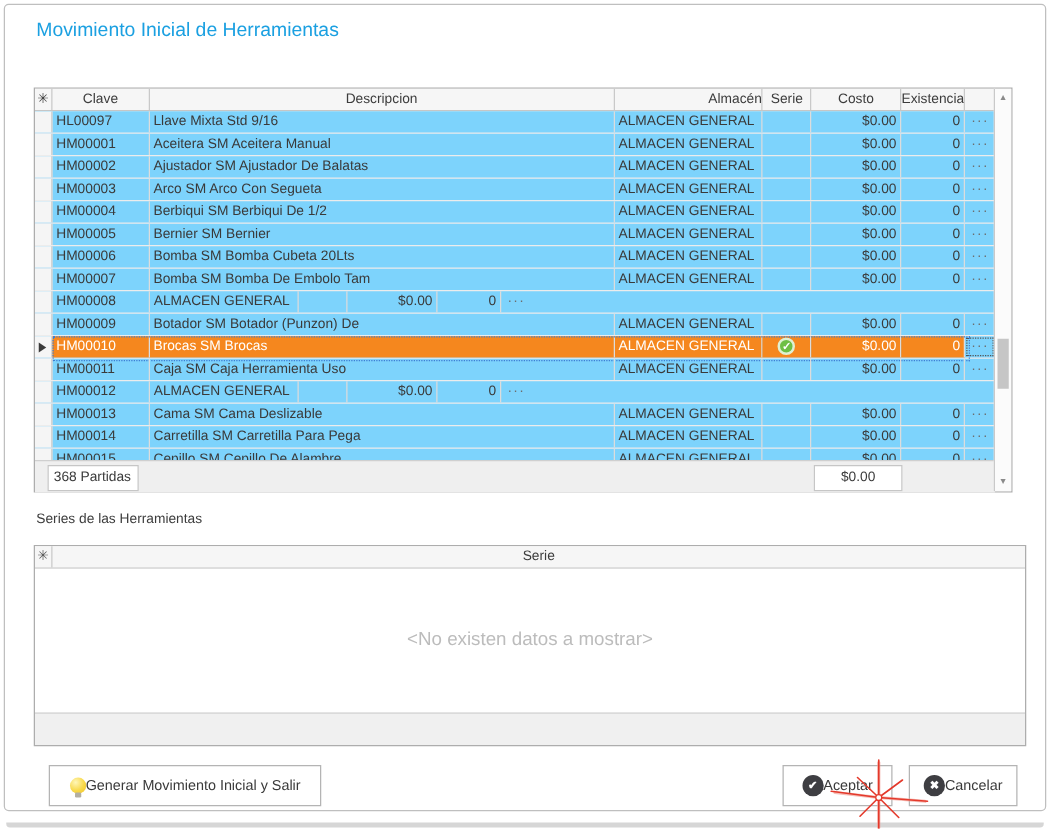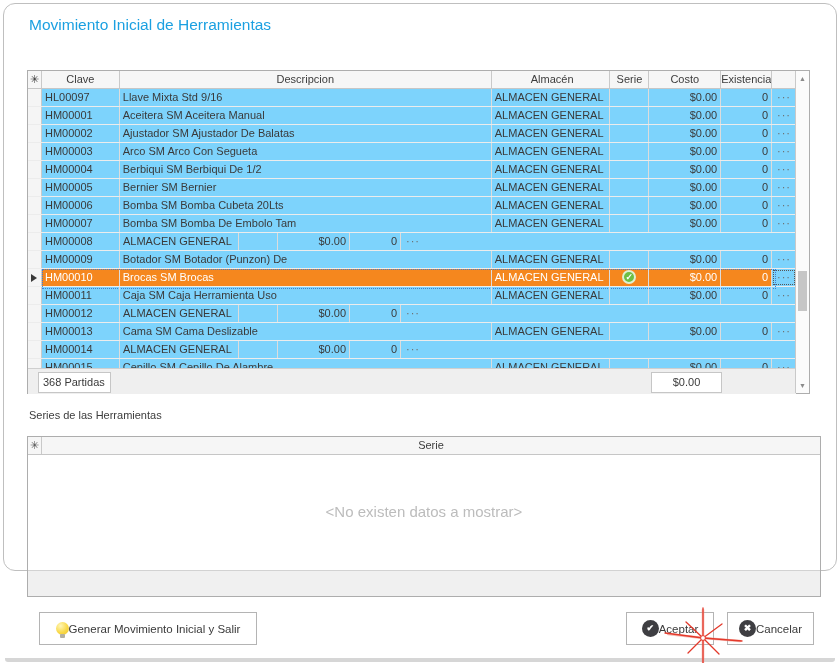--- a/index.html
+++ b/index.html
@@ -1,35 +1,35 @@
 <!DOCTYPE html>
 <html><head>
 <meta charset="utf-8">
 <style>
   * { margin:0; padding:0; box-sizing:border-box; }
   html,body { width:840px; height:663px; background:#ffffff; overflow:hidden;
     font-family:"Liberation Sans", sans-serif; }
   .stage { position:relative; width:840px; height:663px; }
 
-  .dialog { position:absolute; left:3px; top:3px; width:834px; height:568px;
-    background:#ffffff; border:1px solid #bfbfbf; border-radius:12px; }
+  .dialog { position:absolute; left:3px; top:3px; width:834px; height:646px;
+    background:#ffffff; border:1px solid #bfbfbf; border-radius:4px; }
   .shadow-strip { position:absolute; left:5px; right:5px; top:658px; height:4px;
     background:#d6d6d6; border-radius:0 0 3px 3px; }
 
   .title { position:absolute; left:25px; top:12px; font-size:15.5px; color:#1ba0e1; }
 
   
   .grid { position:absolute; left:23px; top:66px; width:783px; height:324px;
     border:1px solid #adadad; background:#fff; font-size:11px; color:#3a3a3a; }
   .grid-inner { position:absolute; left:0; top:0; width:768px; height:100%; }
 
   .hdr-row { display:flex; height:18px; background:#f6f6f6; border-bottom:1px solid #c6c6c6; }
   .hdr-cell { border-right:1px solid #c9c9c9; color:#3c3c3c; line-height:17px;
     text-align:center; overflow:hidden; white-space:nowrap; }
-  .hdr-cell.al-left { text-align:center; padding-left:3px; }
+  .hdr-cell.al-left { text-align:right; padding-left:3px; }
 
   .w-ind{width:14px} .w-clave{width:78px} .w-desc{width:373px} .w-alm{width:119px}
   .w-serie{width:39px} .w-costo{width:72px} .w-exist{width:51px} .w-dots{width:24px; border-right:none;}
 
   .rows-viewport { position:absolute; top:18px; left:0; width:768px; height:279px; overflow:hidden; background:#7dd3fc; }
   .row { display:flex; height:18px; border-bottom:1px solid #ececec; position:relative; }
   .cell { border-right:1px solid #dcdcdc; line-height:17px; padding:0 3px;
     overflow:hidden; white-space:nowrap; }
   .cell.num { text-align:right; }
   .cell.ctr { text-align:center; padding:0; }
@@ -255,20 +255,21 @@
     <div class="cell hl w-desc">Cama SM Cama Deslizable</div>
     <div class="cell hl w-alm">ALMACEN GENERAL</div>
     <div class="cell hl ctr w-serie"></div>
     <div class="cell hl num w-costo">$0.00</div>
     <div class="cell hl num w-exist">0</div>
     <div class="cell dots-btn">···</div>
   </div>
             <div class="row">
     <div class="rowhdr"></div>
     <div class="cell hl w-clave">HM00014</div>
+    <div class="cell hl w-desc">Carretilla SM Carretilla Para Pega</div>
     <div class="cell hl w-alm">ALMACEN GENERAL</div>
     <div class="cell hl ctr w-serie"></div>
     <div class="cell hl num w-costo">$0.00</div>
     <div class="cell hl num w-exist">0</div>
     <div class="cell dots-btn">···</div>
   </div>
             <div class="row">
     <div class="rowhdr"></div>
     <div class="cell hl w-clave">HM00015</div>
     <div class="cell hl w-desc">Cepillo SM Cepillo De Alambre</div>

